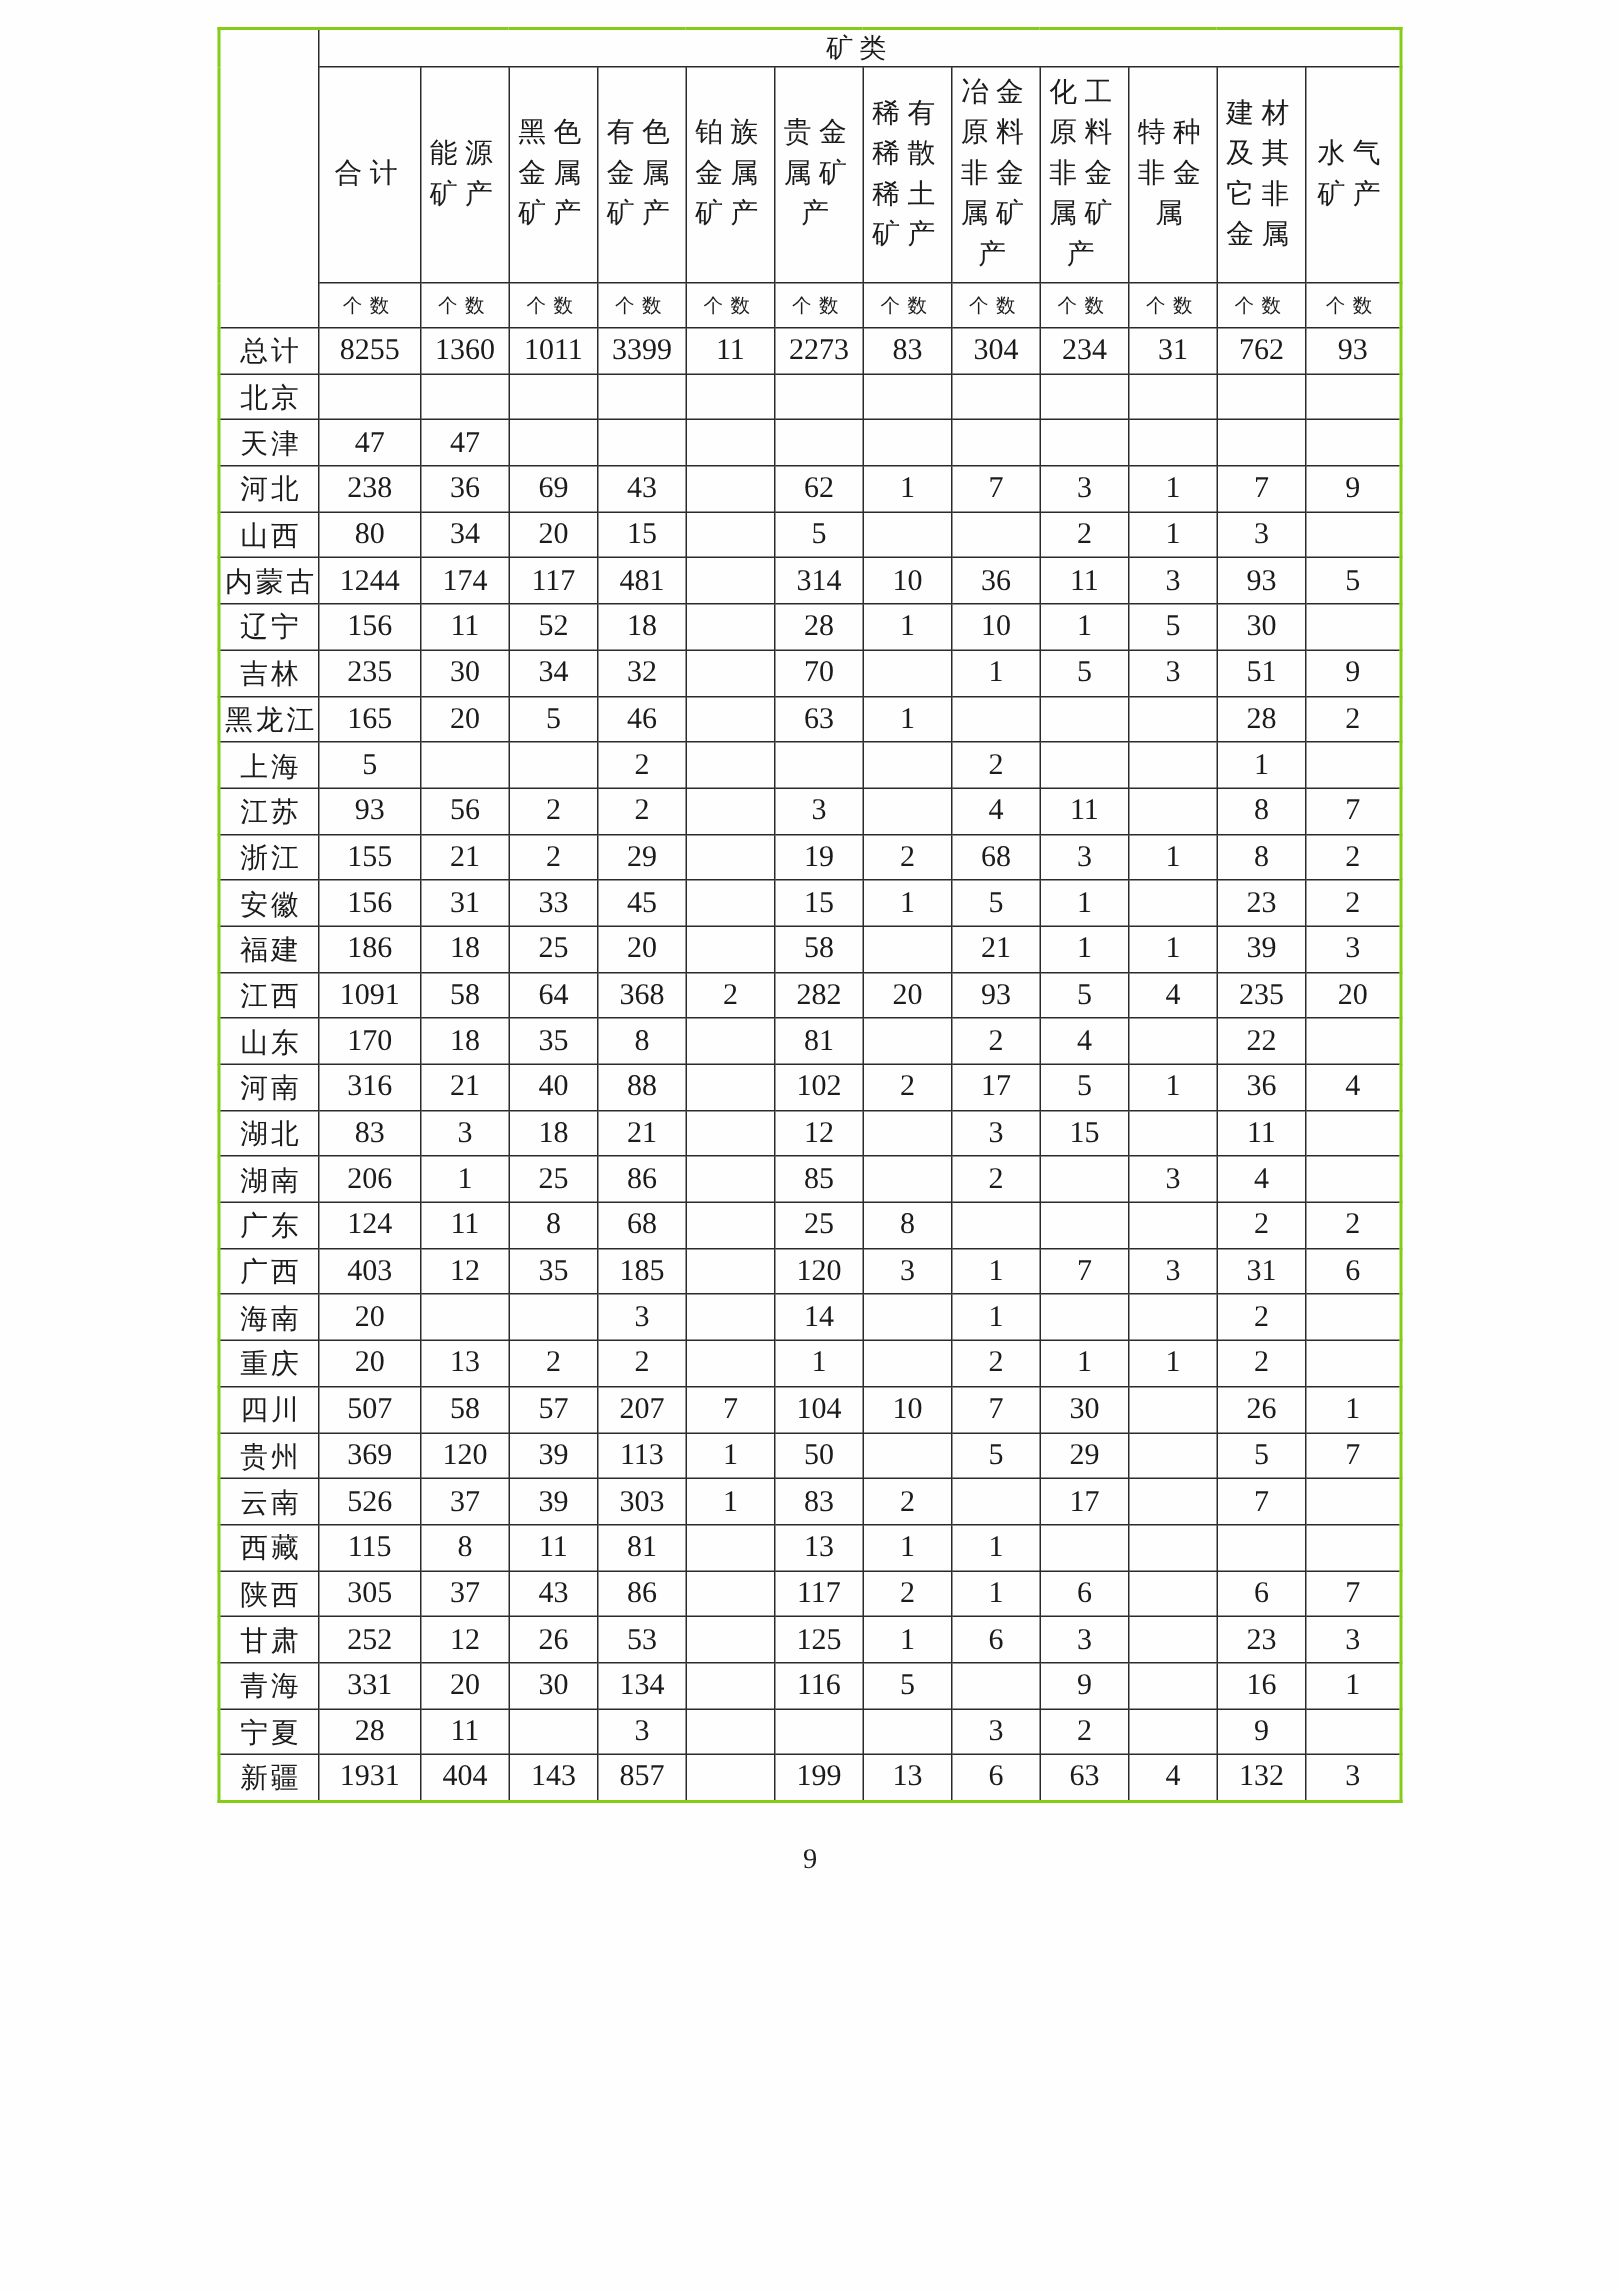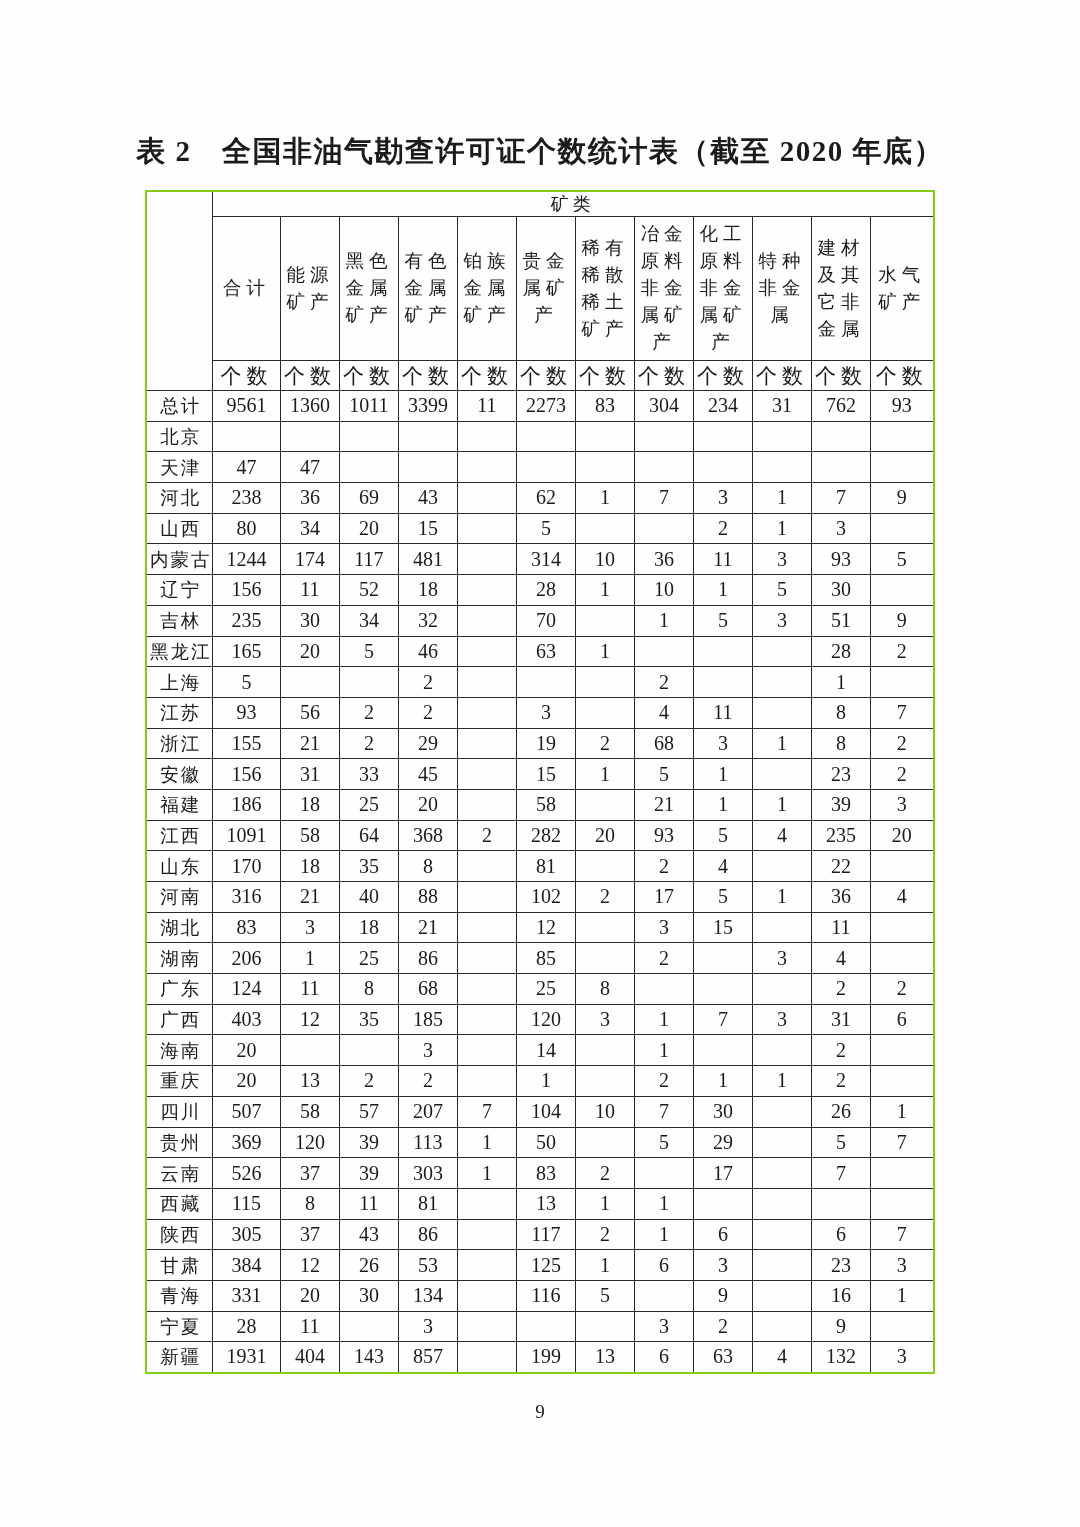--- a/index.html
+++ b/index.html
@@ -46,21 +46,21 @@
   th.cat {
     height:144px;
     font-size:18.5px;
     line-height:27px;
     white-space:pre-line;
     letter-spacing:5px;
     padding-left:5px;
   }
   th.unit {
     height:30px;
-    font-size:21px;
+    font-size:13px;
     letter-spacing:5px;
     padding-left:5px;
     border-bottom:2px solid #222;
   }
   tbody tr { height:30.7px; }
   tbody td { font-size:20px; }
   tbody th.region {
     font-size:18.5px;
     letter-spacing:2px;
     padding-left:2px;
@@ -69,21 +69,20 @@
   .page-num {
     text-align:center;
     margin-top:27px;
     font-size:19px;
   }
 </style>
 </head>
 <body>
 
 <div class="page">
-  <div class="title">表 2　全国非油气勘查许可证个数统计表（截至 2020 年底）</div>
 
   <table class="stat">
     <colgroup>
       <col style="width:66px">
       <col style="width:68px">
       <col style="width:59px">
         <col style="width:59px">
         <col style="width:59px">
       <col style="width:59px">
         <col style="width:59px">
@@ -150,21 +149,21 @@
           <th class="unit">个数</th>
           <th class="unit">个数</th>
           <th class="unit">个数</th>
           <th class="unit">个数</th>
           <th class="unit">个数</th>
         </tr>
     </thead>
     <tbody id="table-body">
         <tr>
           <th class="region">总计</th>
-          <td>9561</td>
+          <td>8255</td>
           <td>1360</td>
           <td>1011</td>
           <td>3399</td>
           <td>11</td>
           <td>2273</td>
           <td>83</td>
           <td>304</td>
           <td>234</td>
           <td>31</td>
           <td>762</td>
@@ -570,21 +569,21 @@
           <td>117</td>
           <td>2</td>
           <td>1</td>
           <td>6</td>
           <td></td>
           <td>6</td>
           <td>7</td>
         </tr>
         <tr>
           <th class="region">甘肃</th>
-          <td>384</td>
+          <td>252</td>
           <td>12</td>
           <td>26</td>
           <td>53</td>
           <td></td>
           <td>125</td>
           <td>1</td>
           <td>6</td>
           <td>3</td>
           <td></td>
           <td>23</td>

